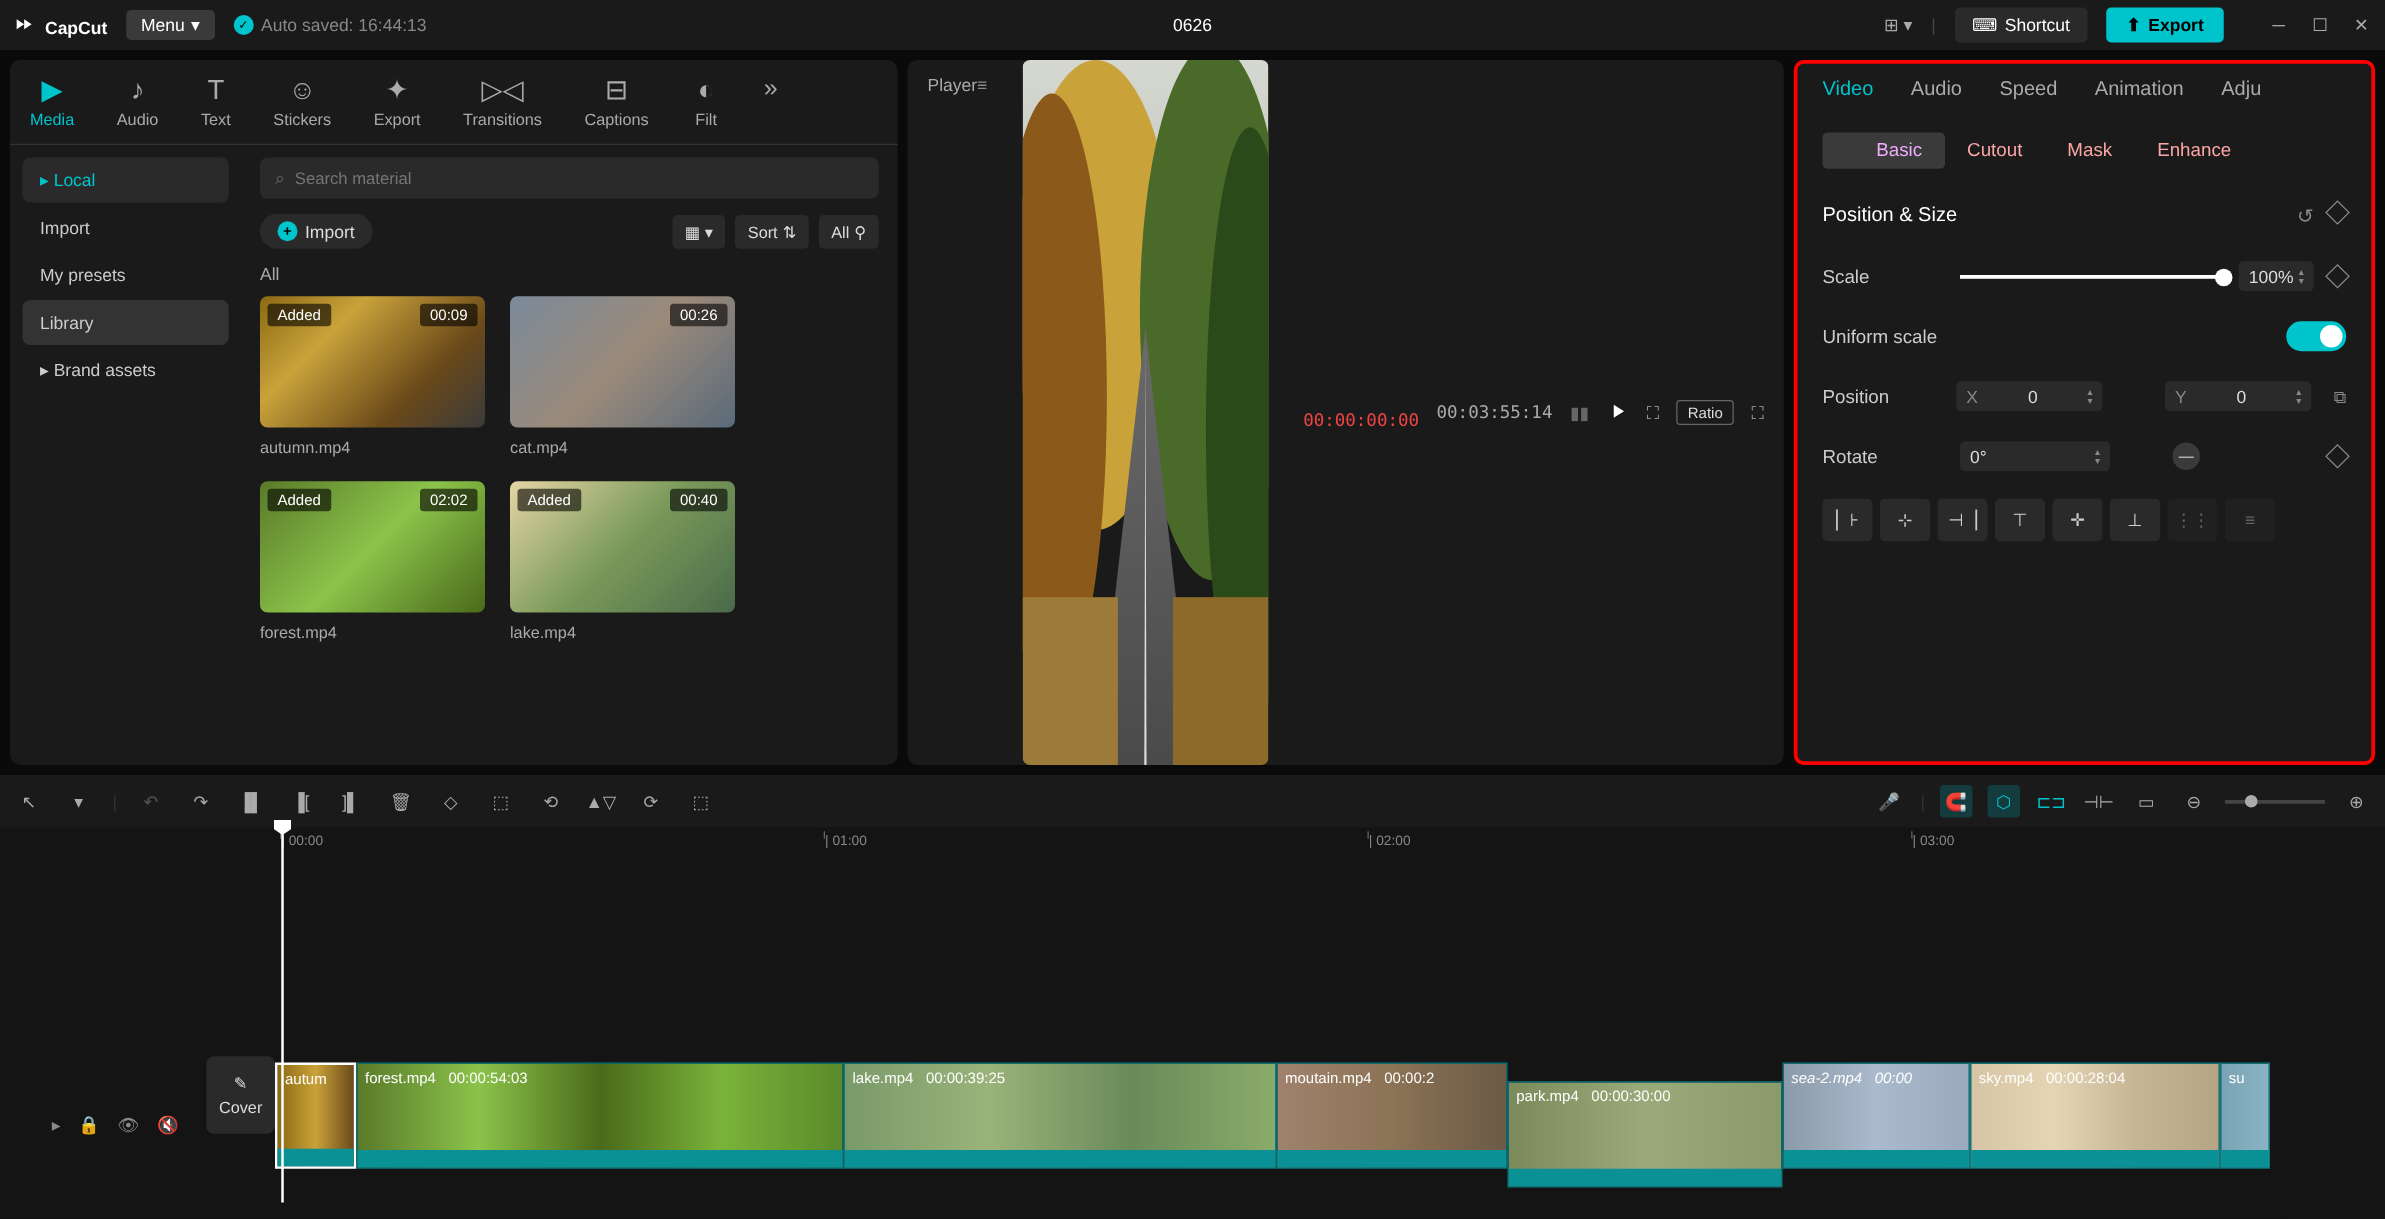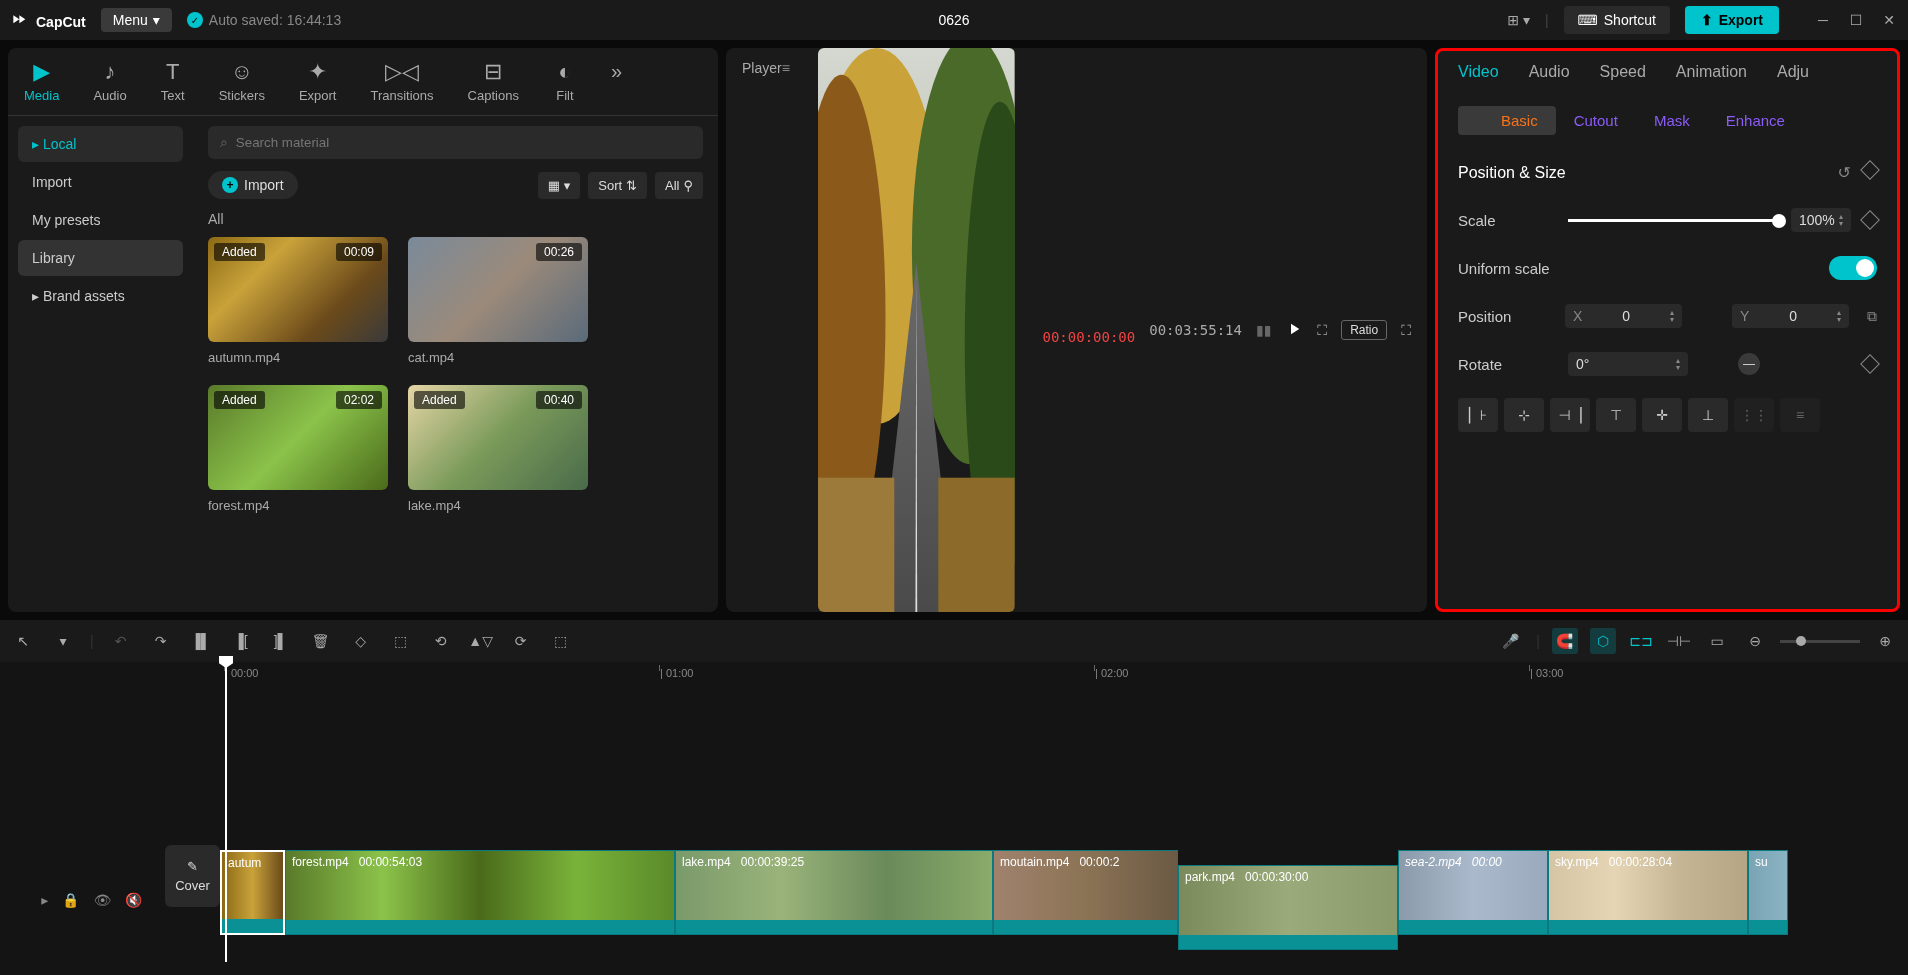--- a/index.html
+++ b/index.html
@@ -60,22 +60,22 @@
 .play-btn { margin: 0 auto; cursor: pointer; }
 .pc-right { display: flex; gap: 14px; align-items: center; }
 .ratio-btn { border: 1px solid #666; padding: 2px 8px; border-radius: 3px; font-size: 12px; }
 
 
 .right-panel { width: 465px; background: #1a1a1a; border-radius: 8px; border: 3px solid #ff0000; padding: 0; }
 .rp-tabs { display: flex; padding: 12px 20px 0; gap: 30px; border-bottom: 1px solid transparent; }
 .rp-tab { cursor: pointer; color: #aaa; padding-bottom: 10px; font-size: 16px; }
 .rp-tab.active { color: #00c4cc; }
 .rp-subtabs { display: flex; padding: 14px 20px; gap: 0; }
-.rp-subtab { padding: 6px 18px; cursor: pointer; color: #8b5cf6; border-radius: 4px; font-size: 15px; }
-.rp-subtab.active { background: #3a3a3a; color: #f97316; padding-left: 43px; }
+.rp-subtab { padding: 6px 18px; cursor: pointer; color: #fca5a5; border-radius: 4px; font-size: 15px; }
+.rp-subtab.active { background: #3a3a3a; color: #f0abfc; padding-left: 43px; }
 .rp-body { padding: 0 20px; }
 .section-header { display: flex; justify-content: space-between; align-items: center; padding: 14px 0; font-size: 16px; color: #fff; }
 .section-icons { display: flex; gap: 12px; color: #888; }
 .control-row { display: flex; align-items: center; padding: 12px 0; gap: 10px; }
 .control-label { width: 100px; color: #ccc; font-size: 15px; }
 .slider { flex: 1; height: 3px; background: #444; position: relative; cursor: pointer; }
 .slider-fill { position: absolute; height: 100%; background: #fff; width: 100%; }
 .slider-thumb { position: absolute; width: 14px; height: 14px; background: #fff; border-radius: 50%; top: -5px; right: -7px; }
 .value-box { background: #2a2a2a; padding: 4px 8px; border-radius: 4px; min-width: 60px; text-align: center; display: flex; align-items: center; justify-content: space-between; }
 .stepper { display: flex; flex-direction: column; font-size: 8px; color: #888; line-height: 7px; }
@@ -422,21 +422,21 @@
       </div>
       <div class="track" id="track">
           <div class="clip selected" style="width: 65px; background: linear-gradient(90deg, rgb(139, 105, 20), rgb(201, 162, 58), rgb(107, 74, 26));">
             <div class="clip-label">autum</div>
             <div class="clip-audio"></div>
           </div>
           <div class="clip" style="width: 390px; background: linear-gradient(90deg, rgb(90, 122, 42), rgb(139, 195, 74), rgb(74, 106, 26), rgb(122, 179, 58), rgb(90, 138, 42));">
             <div class="clip-label">forest.mp4 &nbsp; <span class="clip-time">00:00:54:03</span></div>
             <div class="clip-audio"></div>
           </div>
-          <div class="clip" style="width: 318px; background: linear-gradient(90deg, rgb(122, 154, 106), rgb(154, 179, 122), rgb(106, 138, 90), rgb(138, 171, 106));">
+          <div class="clip" style="width: 346px; background: linear-gradient(90deg, rgb(122, 154, 106), rgb(154, 179, 122), rgb(106, 138, 90), rgb(138, 171, 106));">
             <div class="clip-label">lake.mp4 &nbsp; <span class="clip-time">00:00:39:25</span></div>
             <div class="clip-audio"></div>
           </div>
           <div class="clip" style="width: 185px; background: linear-gradient(90deg, rgb(160, 130, 109), rgb(139, 115, 85), rgb(107, 90, 69));">
             <div class="clip-label">moutain.mp4 &nbsp; <span class="clip-time">00:00:2</span></div>
             <div class="clip-audio"></div>
           </div>
           <div class="clip" style="width: 220px; background: linear-gradient(90deg, rgb(122, 138, 90), rgb(154, 170, 122), rgb(138, 154, 106)); margin-top: 15px;">
             <div class="clip-label">park.mp4 &nbsp; <span class="clip-time">00:00:30:00</span></div>
             <div class="clip-audio"></div>

